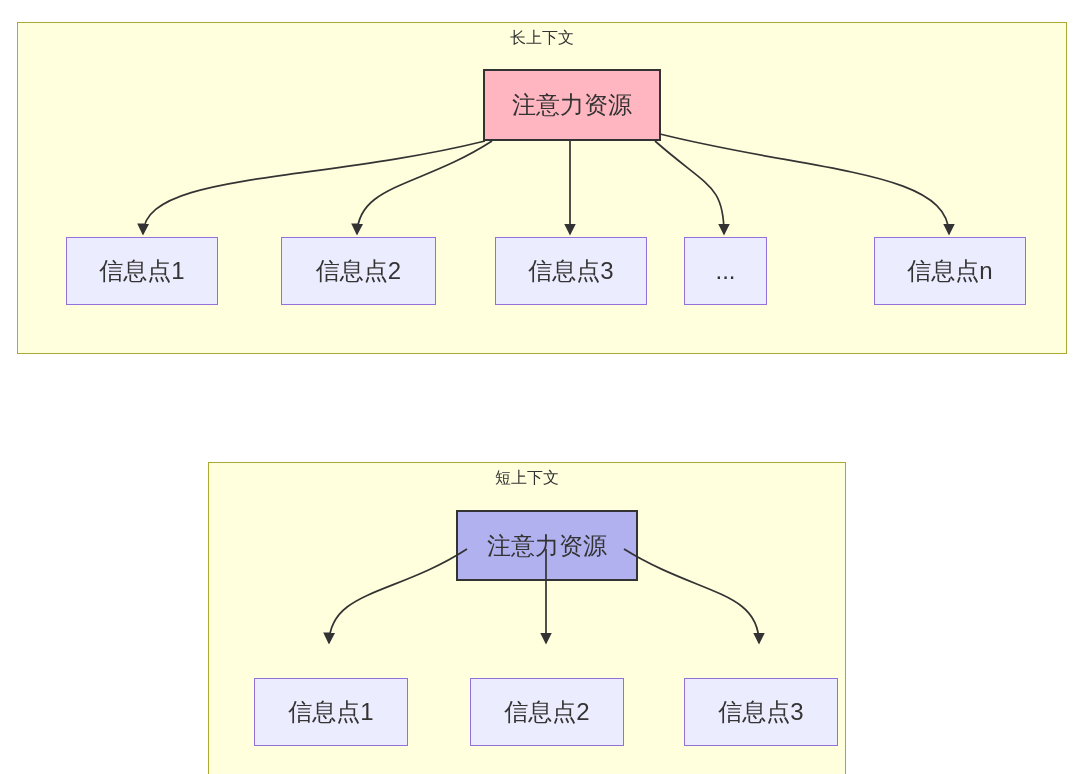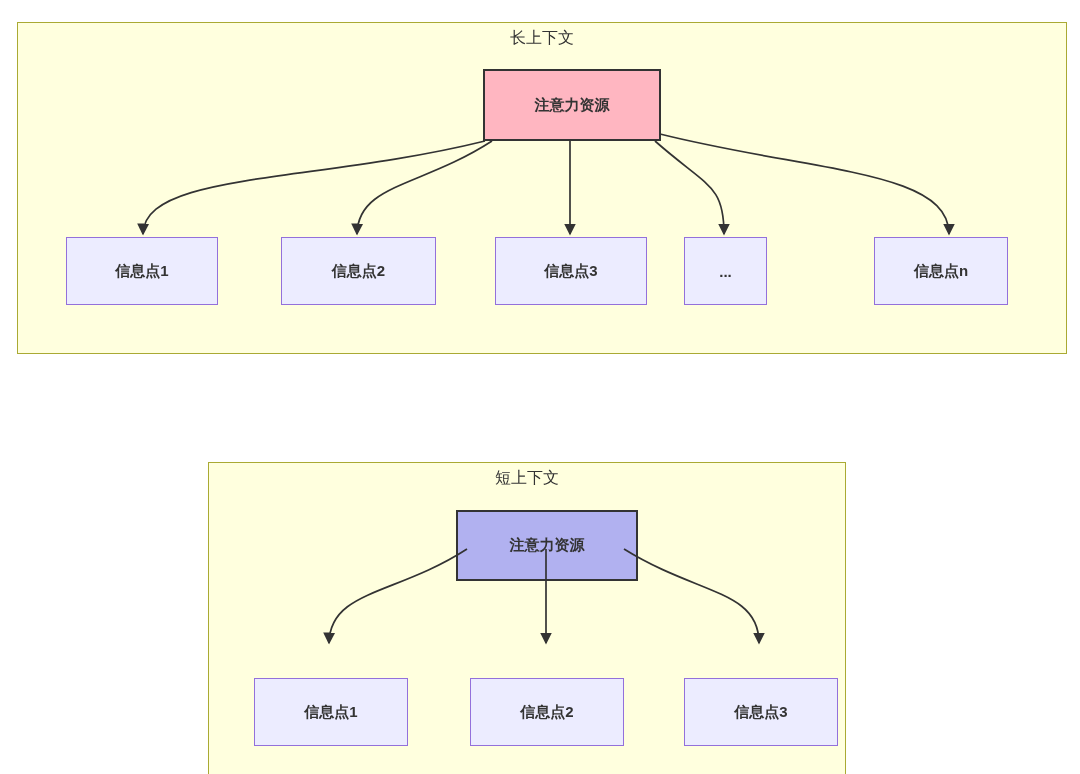--- a/index.html
+++ b/index.html
@@ -30,24 +30,23 @@
     text-align: center;
     font-size: 16px;
     color: var(--text-color, #333333);
   }
   .node {
     position: absolute;
     box-sizing: border-box;
     display: flex;
     align-items: center;
     justify-content: center;
-    font-size: 15px;
+    font-size: 24px;
     color: var(--text-color, #333333);
     text-align: center;
-    font-weight: bold;
   }
   .node.info {
     background: var(--info-node-fill, #ececff);
     border: 1.3px solid var(--info-node-border, #9370db);
   }
   .node.attention {
     border: 2.5px solid var(--node-border-dark, #333333);
   }
   .node.attention.pink { background: var(--attention-long-fill, #ffb6c1); }
   .node.attention.blue { background: var(--attention-short-fill, #b1b1f0); }
@@ -84,21 +83,21 @@
     </div>
     <div class="node info" style="left:263px; top:214px; width:155px; height:68px;">
       <span>信息点2</span>
     </div>
     <div class="node info" style="left:477px; top:214px; width:152px; height:68px;">
       <span>信息点3</span>
     </div>
     <div class="node info" style="left:666px; top:214px; width:83px; height:68px;">
       <span>...</span>
     </div>
-    <div class="node info" style="left:856px; top:214px; width:134px; height:68px;">
+    <div class="node info" style="left:856px; top:214px; width:152px; height:68px;">
       <span>信息点n</span>
     </div>
   </section>
 
   <section class="cluster" style="left:208px; top:430px; width:638px; height:332px;margin-top:32px;">
     <div class="cluster-title">短上下文</div>
 
     <div class="node attention blue" style="left:247px; top:47px; width:182px; height:71px;">
       <span>注意力资源</span>
     </div>

